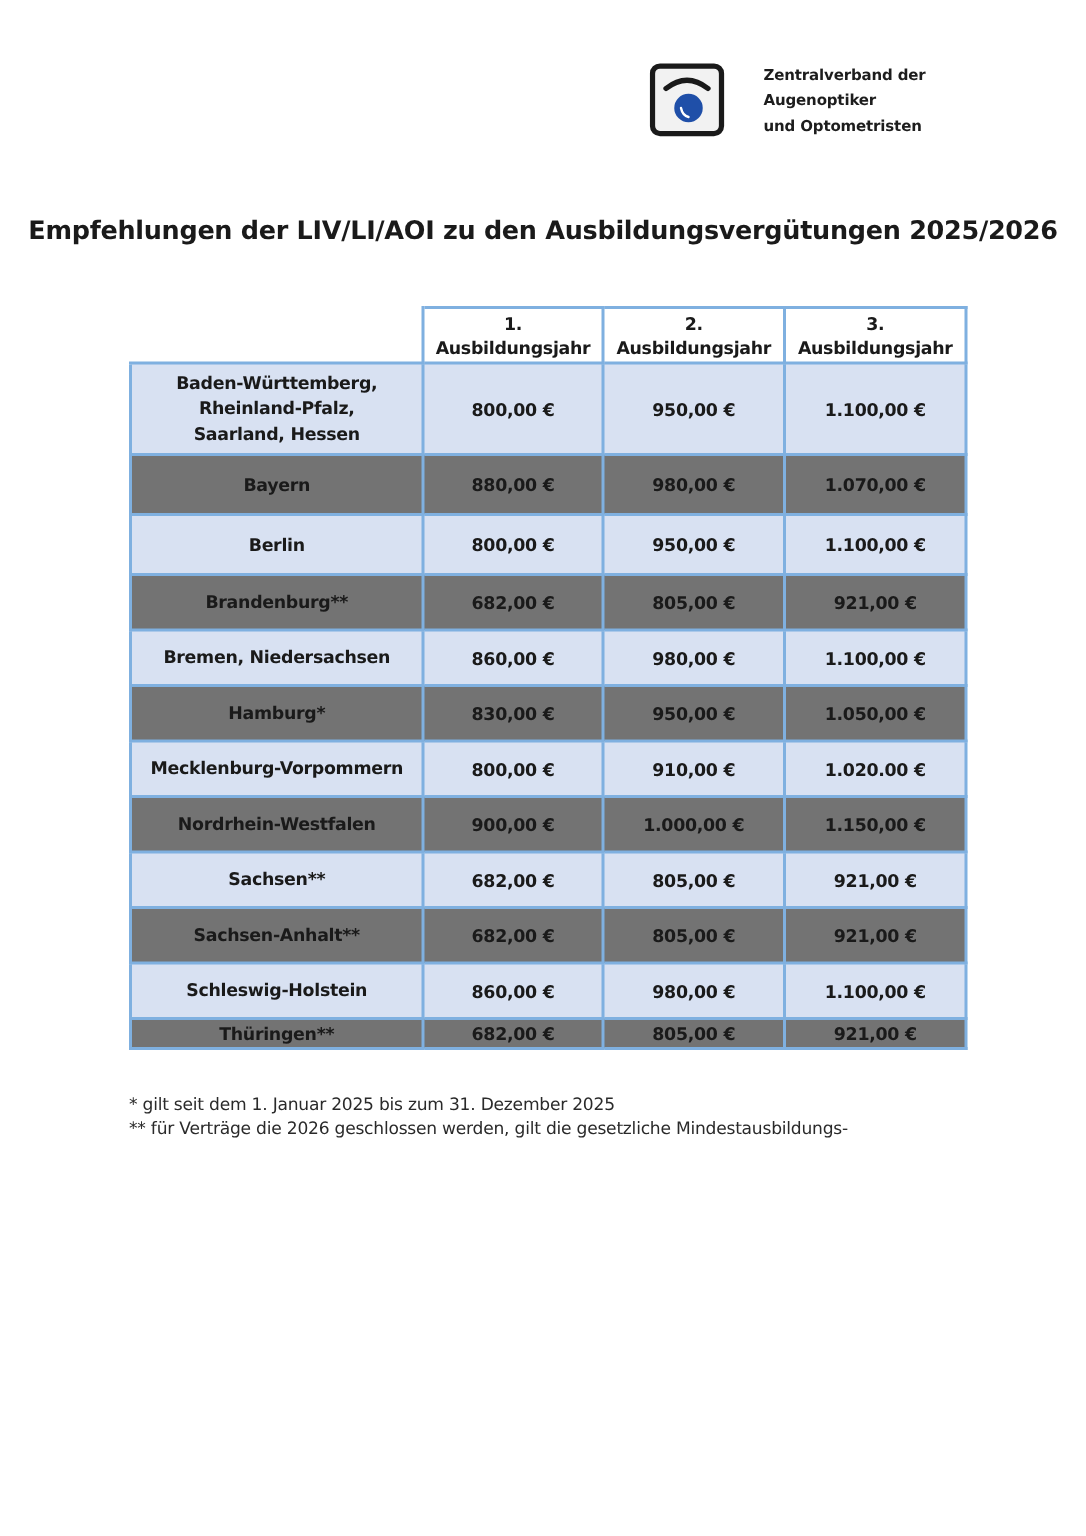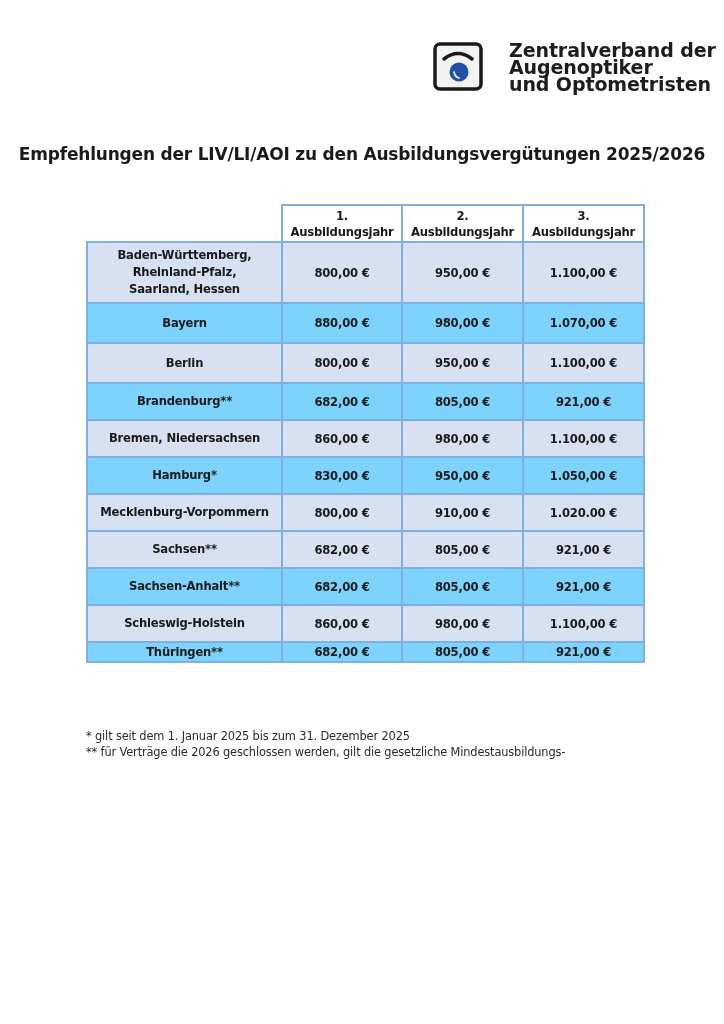--- a/index.html
+++ b/index.html
@@ -2,41 +2,41 @@
 <html><head>
 <meta charset="utf-8">
 <style>
   html, body { margin: 0; padding: 0; }
   body {
     width: 724px; height: 1024px; background: #ffffff; position: relative;
     font-family: "DejaVu Sans", sans-serif; color: #1a1a1a; overflow: hidden;
   }
   .logo { position: absolute; left: 433px; top: 42px; width: 52px; height: 50px; }
   .org-name {
-    position: absolute; left: 509px; top: 42px; font-size: 19px; font-weight: bold;
+    position: absolute; left: 509px; top: 42px; font-size: 10px; font-weight: bold;
     line-height: 17px; color: #1d1d1d; letter-spacing: -0.1px;
   }
   .org-name div { white-space: nowrap; }
   .title {
     position: absolute; left: 0; width: 724px; top: 144px; text-align: center;
     font-size: 17px; font-weight: bold; color: #1a1a1a; letter-spacing: -0.2px;
   }
   table {
     position: absolute; left: 86px; top: 204px; border-collapse: collapse;
     font-size: 11.6px; font-weight: bold; color: #1a1a1a;
   }
   td, th {
     border: 2px solid #7fb0e0; text-align: center; vertical-align: middle; padding: 0;
     letter-spacing: -0.2px;
   }
   th { font-weight: bold; height: 35px; line-height: 16px; background: #ffffff; }
   th.blank { border-top: none; border-left: none; background: #fff; }
   col.c0 { width: 195px; } col.c1 { width: 120px; } col.c2 { width: 121px; } col.c3 { width: 121px; }
   tr.shaded td { background: #d8e1f2; }
-  tr.white td { background: #7dd3fc; }
+  tr.white td { background: #737373; }
   td.region { line-height: 17px; }
   .footnotes {
     position: absolute; left: 86px; top: 728px; font-size: 11.4px; color: #2a2a2a; line-height: 16px;
     letter-spacing: -0.15px;
   }
   .footnotes .indent { padding-left: 13px; }
 </style>
 </head>
 <body>
 
@@ -133,20 +133,28 @@
         <td>1.050,00 €</td>
       </tr>
       <tr class="shaded" style="height: 37px;">
         <td class="region">
           <div>Mecklenburg-Vorpommern</div>
         </td>
         <td>800,00 €</td>
         <td>910,00 €</td>
         <td>1.020.00 €</td>
       </tr>
+      <tr class="white" style="height: 37px;">
+        <td class="region">
+          <div>Nordrhein-Westfalen</div>
+        </td>
+        <td>900,00 €</td>
+        <td>1.000,00 €</td>
+        <td>1.150,00 €</td>
+      </tr>
       <tr class="shaded" style="height: 37px;">
         <td class="region">
           <div>Sachsen**</div>
         </td>
         <td>682,00 €</td>
         <td>805,00 €</td>
         <td>921,00 €</td>
       </tr>
       <tr class="white" style="height: 37px; margin-left: 21px;">
         <td class="region">

